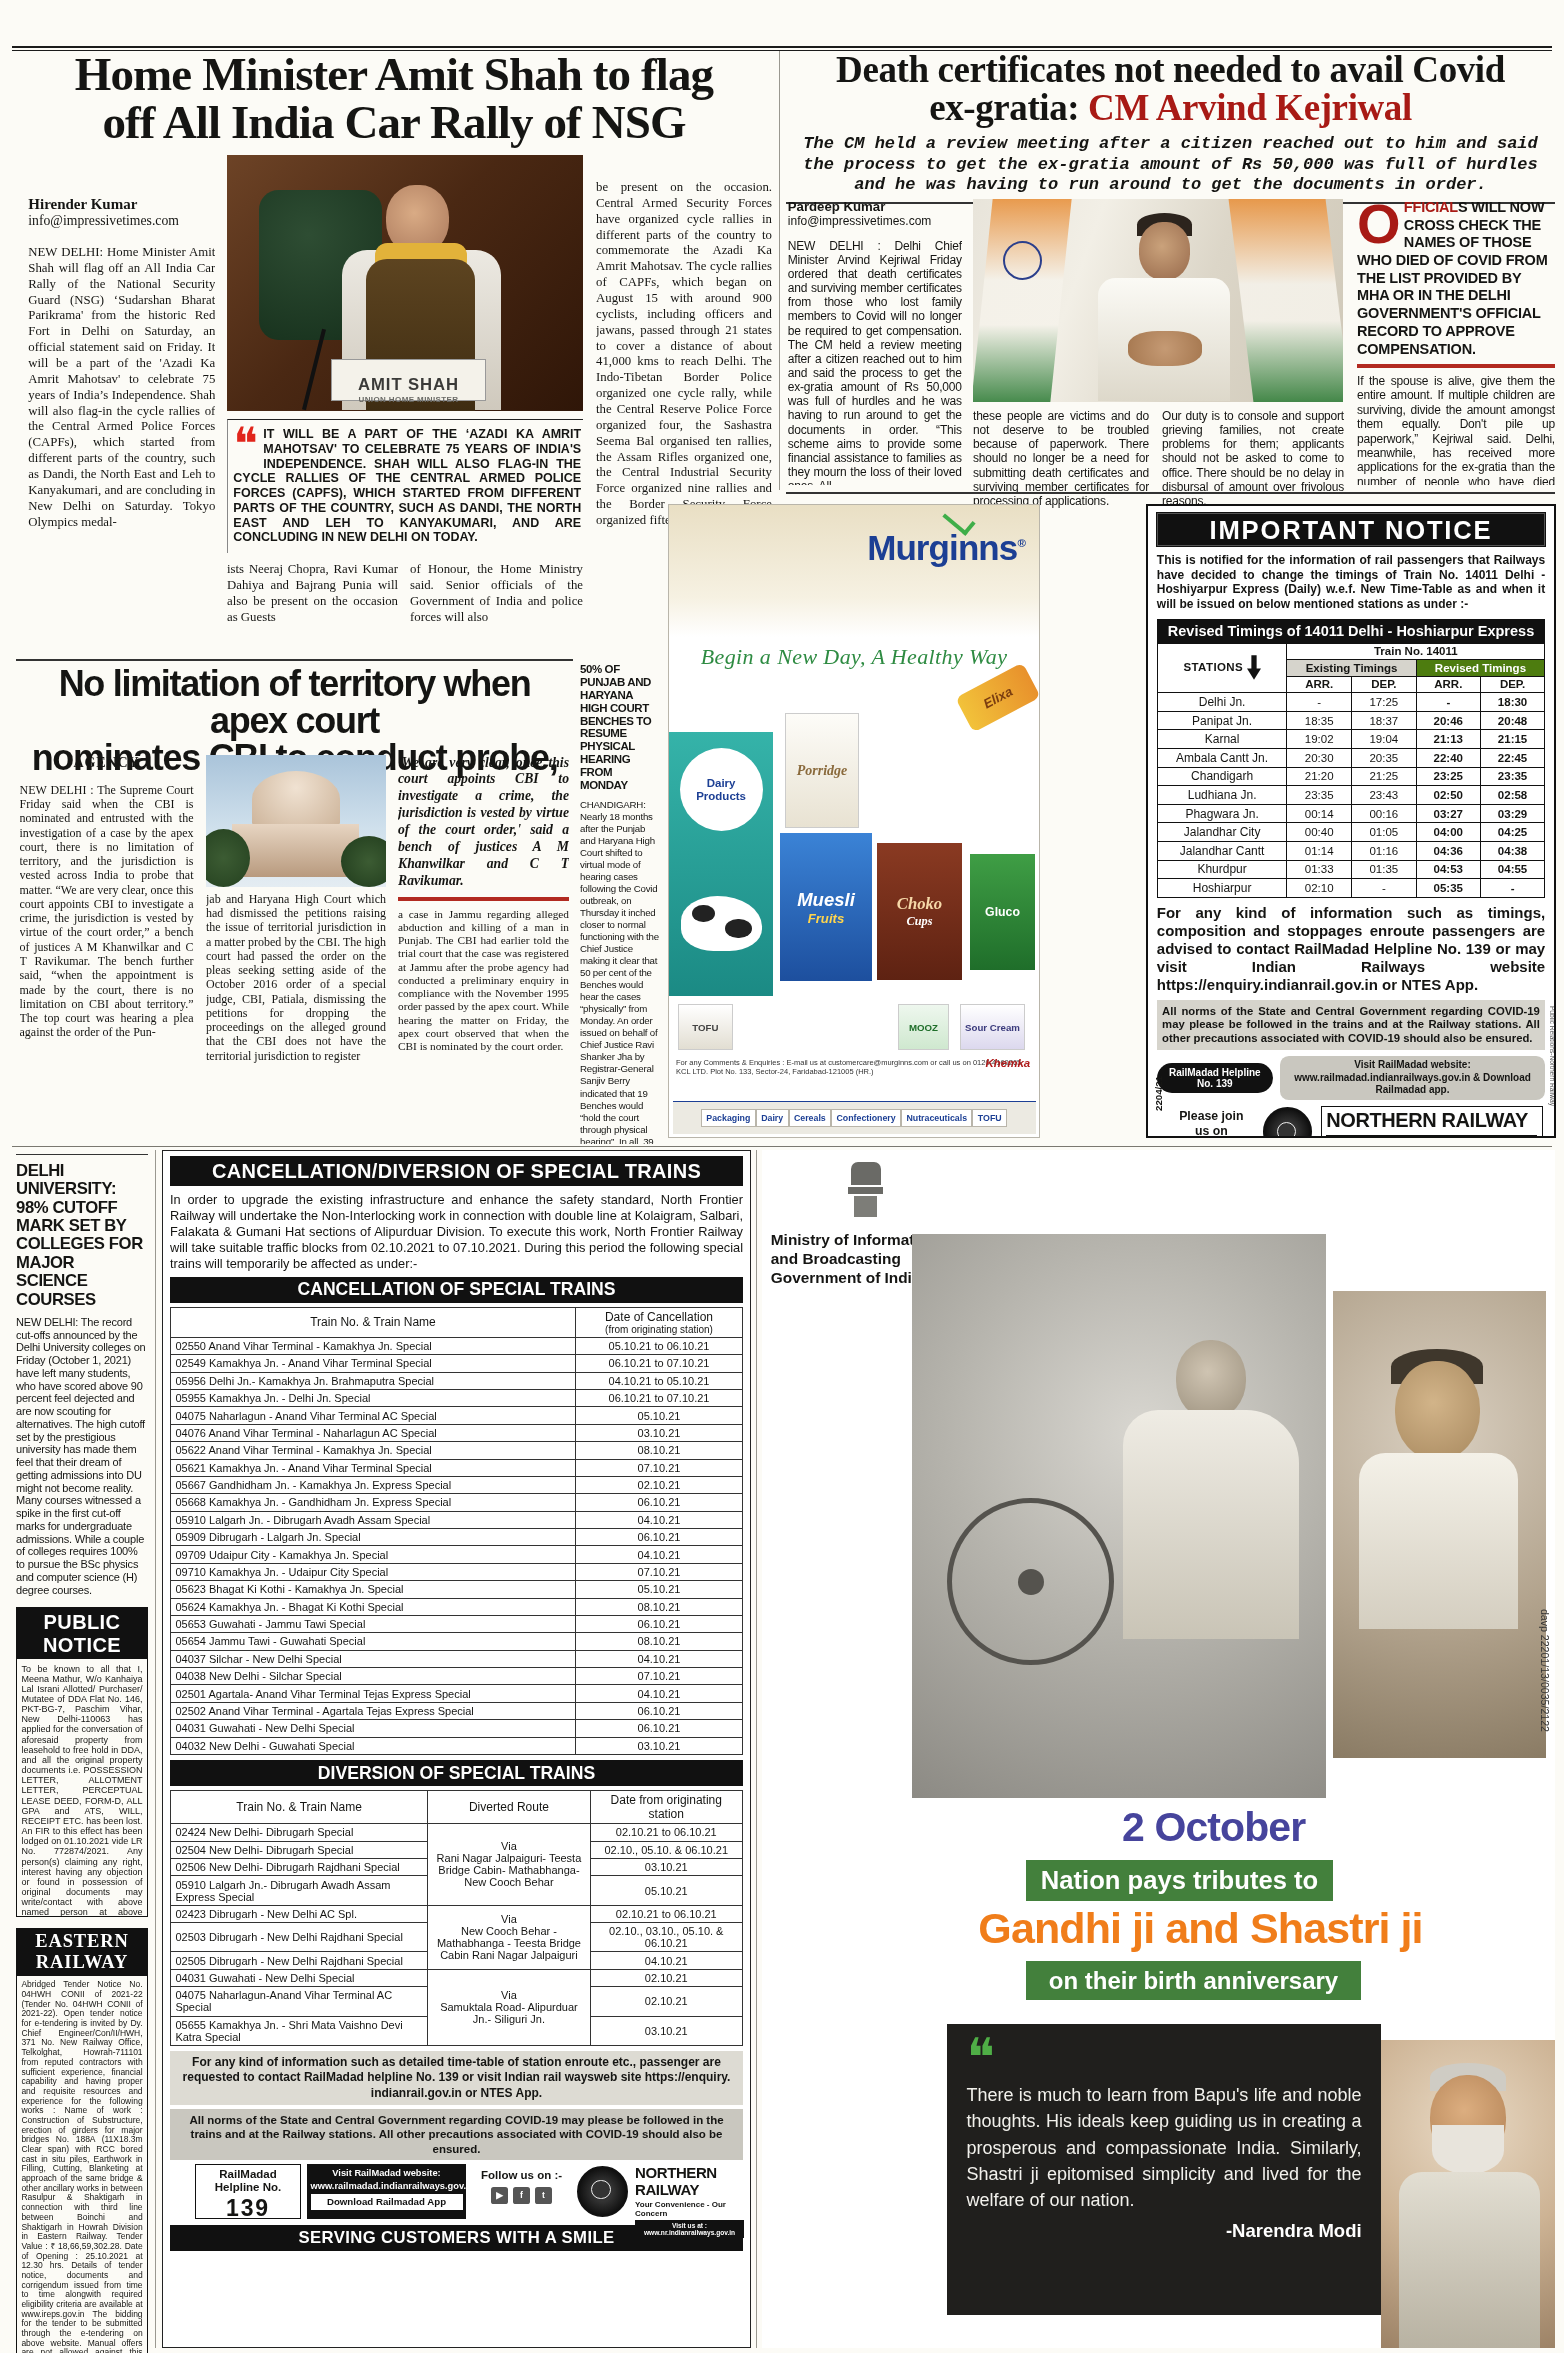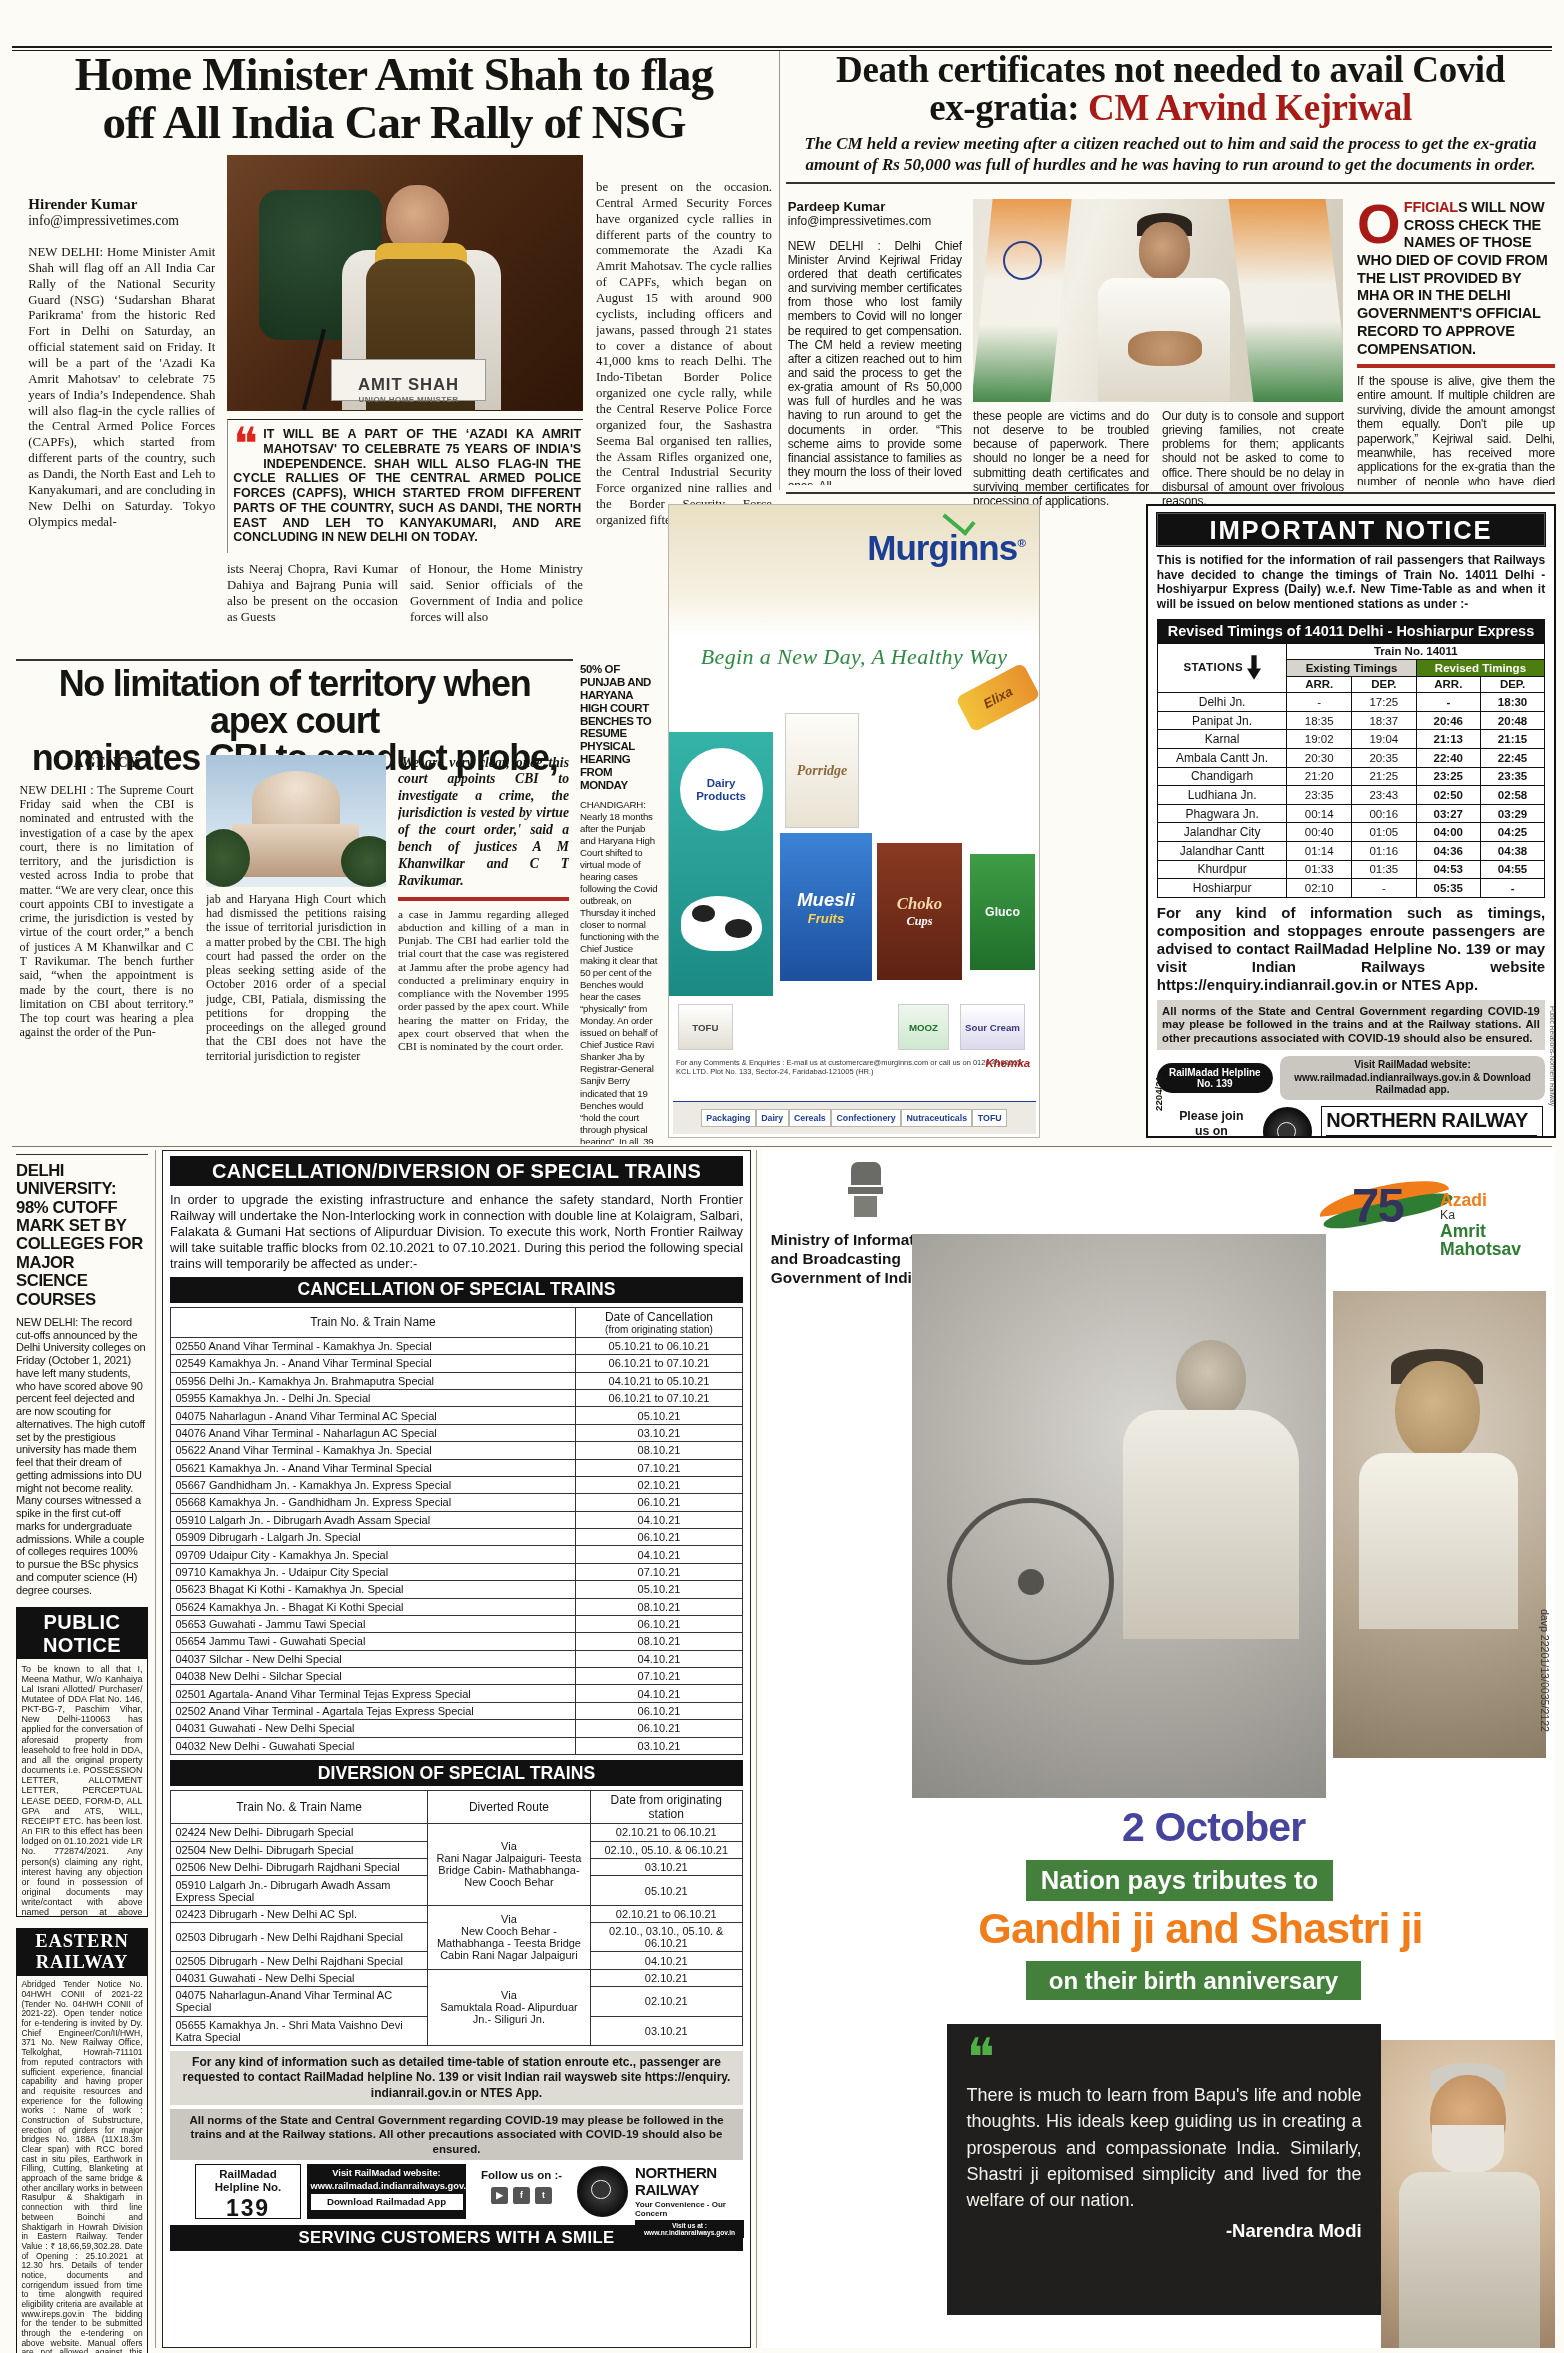--- a/index.html
+++ b/index.html
@@ -44,21 +44,21 @@
   .pq-text { font-size:12.5px; font-weight:bold; line-height:1.18; text-align:justify; }
   .shah-mini { position:absolute; left:0; top:407px; width:356px; height:95px; }
   .shah-mini-a { position:absolute; left:0; top:0; width:171px; }
   .shah-mini-b { position:absolute; left:183px; top:0; width:173px; }
   .shah-col4 { position:absolute; left:580px; top:25px; width:176px; height:478px; }
 
   
   .kej { position:absolute; left:786px; top:51px; width:769px; height:434px; }
   .kej-head1 { font-family:"Liberation Serif", serif; font-size:37px; font-weight:bold; text-align:center; line-height:1.03; letter-spacing:-0.4px; }
   .kej-red { color:#a81a15; }
-  .kej-sub { font-family:Liberation Serif, serif; font-size:17px; font-style:italic; font-weight:bold; text-align:center; line-height:1.2; margin-top:7px; }
+  .kej-sub { font-family:Liberation Mono, monospace; font-size:17px; font-style:italic; font-weight:bold; text-align:center; line-height:1.2; margin-top:7px; }
   .kej-rule { width:769px; height:1.8px; background:#333; margin-top:7px; }
   .kej-cols { position:absolute; left:0; top:148px; width:769px; height:286px; }
   .kej-col1 { position:absolute; left:1.8px; top:0; width:174px; height:286px; }
   .kej-body { font-size:12px; line-height:1.18; text-align:justify; letter-spacing:-0.2px; }
   .kej-photoblock { position:absolute; left:187px; top:0; width:370px; height:286px; }
   .kej-photo { width:370px; height:203px; background:linear-gradient(110deg,#e8e4da 0%, #f2efe6 30%, #dcd6c8 60%, #cfc8b8 100%); }
   .flag-s { position:absolute; left:8.8px; top:0; width:79px; height:203px; background:linear-gradient(180deg,#e8923e 0%, #f5f2ea 40%, #f5f2ea 62%, #34803c 100%); transform:skewX(-6deg); opacity:0.9; }
   .flag-s2 { position:absolute; right:5.3px; top:0; width:97px; height:203px; background:linear-gradient(180deg,#e8923e 0%, #f5f2ea 42%, #f5f2ea 60%, #34803c 100%); transform:skewX(7deg); opacity:0.9; }
   .chakra { position:absolute; left:30px; top:42px; width:39px; height:39px; border:2.6px solid #2b3f8c; border-radius:50%; }
   .kej-fig-head { position:absolute; left:166px; top:23px; width:51px; height:58px; background:radial-gradient(circle at 45% 42%, #caa27b, #96684a); border-radius:46%; }
@@ -772,30 +772,20 @@
     <div class="gov-emblem">
       <div class="pillar-top"></div>
       <div class="pillar-mid"></div>
       <div class="pillar-base"></div>
     </div>
     <div class="ministry">
       <div>Ministry of Information</div>
       <div>and Broadcasting</div>
       <div class="gov-l3">Government of India</div>
     </div>
-    <div class="azadi">
-      <div class="az-swoosh-o"></div>
-      <div class="az-swoosh-g"></div>
-      <div class="az-75">75</div>
-      <div class="az-txt">
-        <div class="az-word-azadi">Azadi</div>
-        <div class="az-word-ka">Ka</div>
-        <div class="az-word-amrit">Amrit Mahotsav</div>
-      </div>
-    </div>
     <div class="photo gandhi-ph">
       <div class="charkha"></div>
       <div class="charkha-hub"></div>
       <div class="gandhi-head"></div>
       <div class="gandhi-body"></div>
     </div>
     <div class="photo shastri-ph">
       <div class="shastri-hair"></div>
       <div class="shastri-head" style="background:radial-gradient(circle at 45% 42%, #d2b489, #a8895f);"></div>
       <div class="shastri-body"></div>

